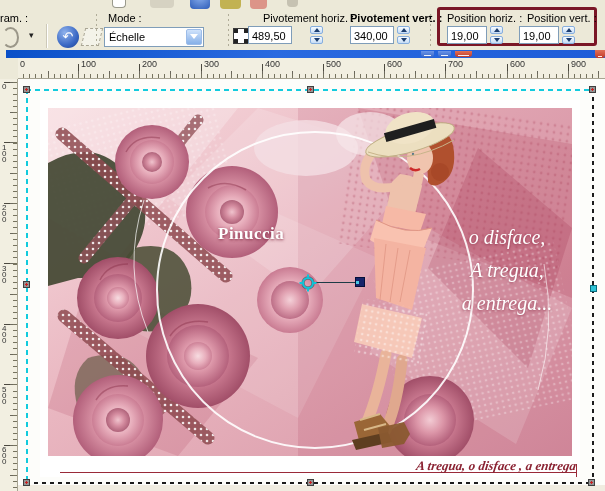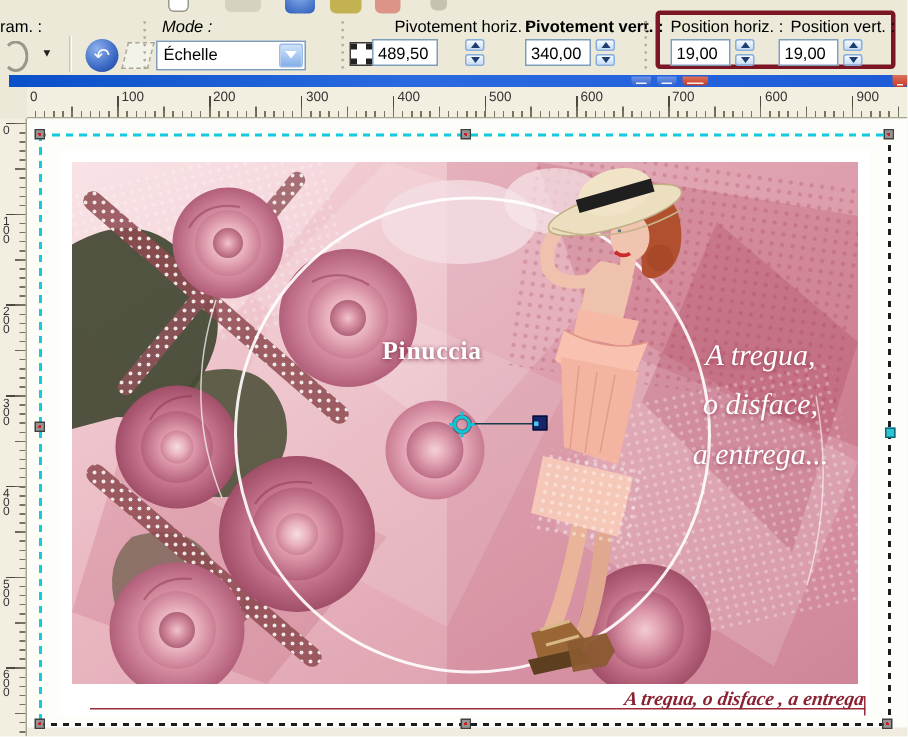--- a/index.html
+++ b/index.html
@@ -69,21 +69,21 @@
       background-size:4px 100%,7px 100%,13px 100%;
       background-position:100% 3px,100% 3px,100% 3px;
       background-repeat:no-repeat;}
   .vlab{position:absolute;left:2px;width:8px;font-size:8px;line-height:6px;word-break:break-all;color:#333;}
   
   .canvas{position:absolute;left:18px;top:79px;width:587px;height:412px;background:#fdfdfa;overflow:hidden;}
   .bottomstrip{position:absolute;left:0;top:406px;width:587px;height:6px;background:#f0ece0;}
   .art{position:absolute;left:22px;top:21px;width:540px;height:377px;background:#fff;}
   .photo{position:absolute;left:8px;top:8px;width:524px;height:348px;overflow:hidden;}
   .photo svg{display:block;}
-  .t-pinuccia{position:absolute;left:170px;top:116px;width:140px;text-align:center;
+  .t-pinuccia{position:absolute;left:170px;top:116px;width:140px;
       font-family:"Liberation Serif",serif;font-weight:600;font-size:17px;letter-spacing:.5px;
       color:#fff;text-shadow:0 1px 3px rgba(120,30,55,.85);}
   .t-url{position:absolute;left:150px;top:141px;width:180px;text-align:center;font-size:11px;
       color:#fdf3f5;text-shadow:0 1px 2px rgba(120,30,55,.75);}
   .t-script{position:absolute;left:388px;top:118px;width:142px;font-family:"Liberation Serif",serif;
       font-style:italic;font-size:20px;color:#fff;text-shadow:0 1px 3px rgba(130,35,60,.7);}
   .t-script div{height:33px;text-align:center;}
   .mat-line{position:absolute;left:20px;top:372px;width:517px;height:1px;background:#9a2a38;}
   .mat-line-end{position:absolute;left:536px;top:364px;width:1px;height:13px;background:#9a2a38;}
   .mat-text{position:absolute;left:60px;right:4px;top:358px;height:16px;text-align:right;
@@ -118,21 +118,21 @@
     <div class="cut" style="left:287px;width:11px;height:7px;background:#c6c2b2;"></div>
 
     <span class="lbl" style="left:0;top:12px;">ram. :</span>
     <span class="preset-blob"></span>
     <span class="preset-arrow">▾</span>
     <div class="sep-line" style="left:46px;top:24px;height:24px;"></div>
     <div class="undo">↶</div>
     <div class="deform"></div>
     <div class="sep-dot" style="left:95px;top:13px;height:34px;"></div>
 
-    <span class="lbl" style="left:108px;top:12px;font-style:italic;">Mode :</span>
+    <span class="lbl" style="left:108px;top:12px;">Mode :</span>
     <div class="combo">
       <span class="txt">Échelle</span>
       <span class="btn"></span>
     </div>
     <div class="sep-dot" style="left:227px;top:13px;height:34px;"></div>
     <div class="bbox"></div>
 
     <span class="lbl" style="left:263px;top:12px;">Pivotement horiz. :</span>
     <input class="inp" style="left: 248px; top: 26px; width: 44px;" value="489,50">
     <div class="spin" style="left:310px;top:26px;">
@@ -307,22 +307,22 @@
             <circle cx="365" cy="46" r="1.2" fill="#5a7a8a"></circle>
             <path d="M366,64 l10,2 -2,10 -10,-2 z" fill="#eec2ac"></path>
             <ellipse cx="362" cy="32" rx="46" ry="12" fill="#ecdfc0" stroke="#bfae84" transform="rotate(-16 362 32)"></ellipse>
             <ellipse cx="362" cy="20" rx="25" ry="15" fill="#f0e3c6" transform="rotate(-16 362 20)"></ellipse>
             <rect x="336" y="18" width="52" height="9" fill="#1f1f1f" transform="rotate(-16 362 22)"></rect>
             <path d="M320,44 q40,14 86,-12" stroke="#c8b48a" fill="none"></path>
           </g>
         </svg>
         <div class="t-pinuccia">Pinuccia</div>
         <div class="t-script">
+          <div>o disface,</div>
           <div>A tregua,</div>
-          <div>o disface,</div>
           <div>a entrega...</div>
         </div>
       </div>
       <div class="mat-line"></div>
       <div class="mat-line-end"></div>
       <div class="mat-text">A tregua, o disface , a entrega</div>
     </div>
 
     <div class="mq-h" style="left:8px;top:10px;width:566px;"></div>
     <div class="mq-v" style="left:8px;top:10px;height:393px;"></div>

